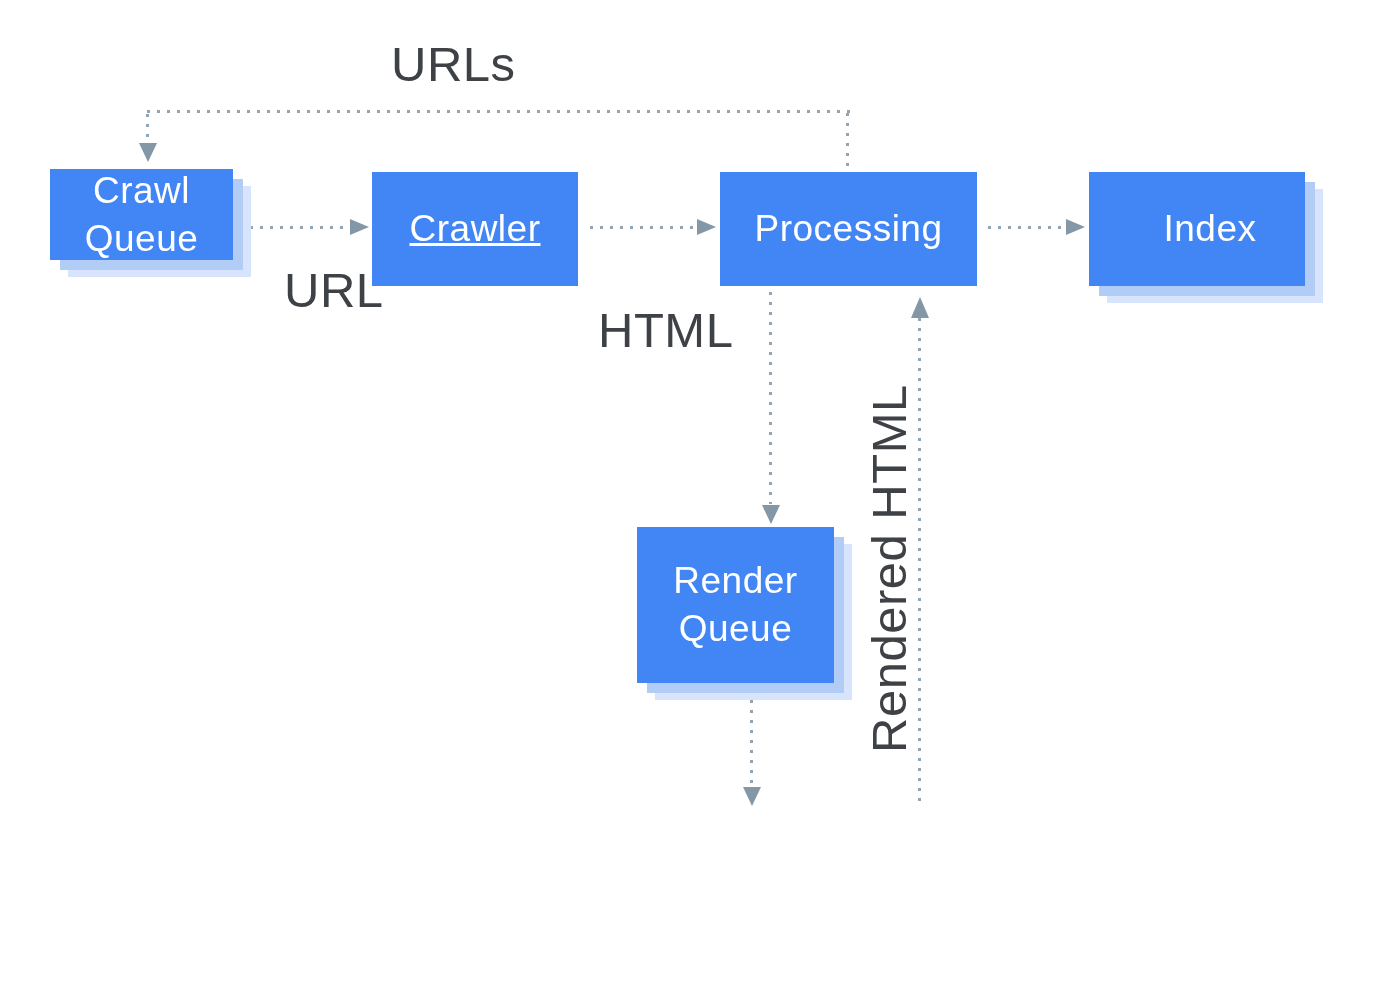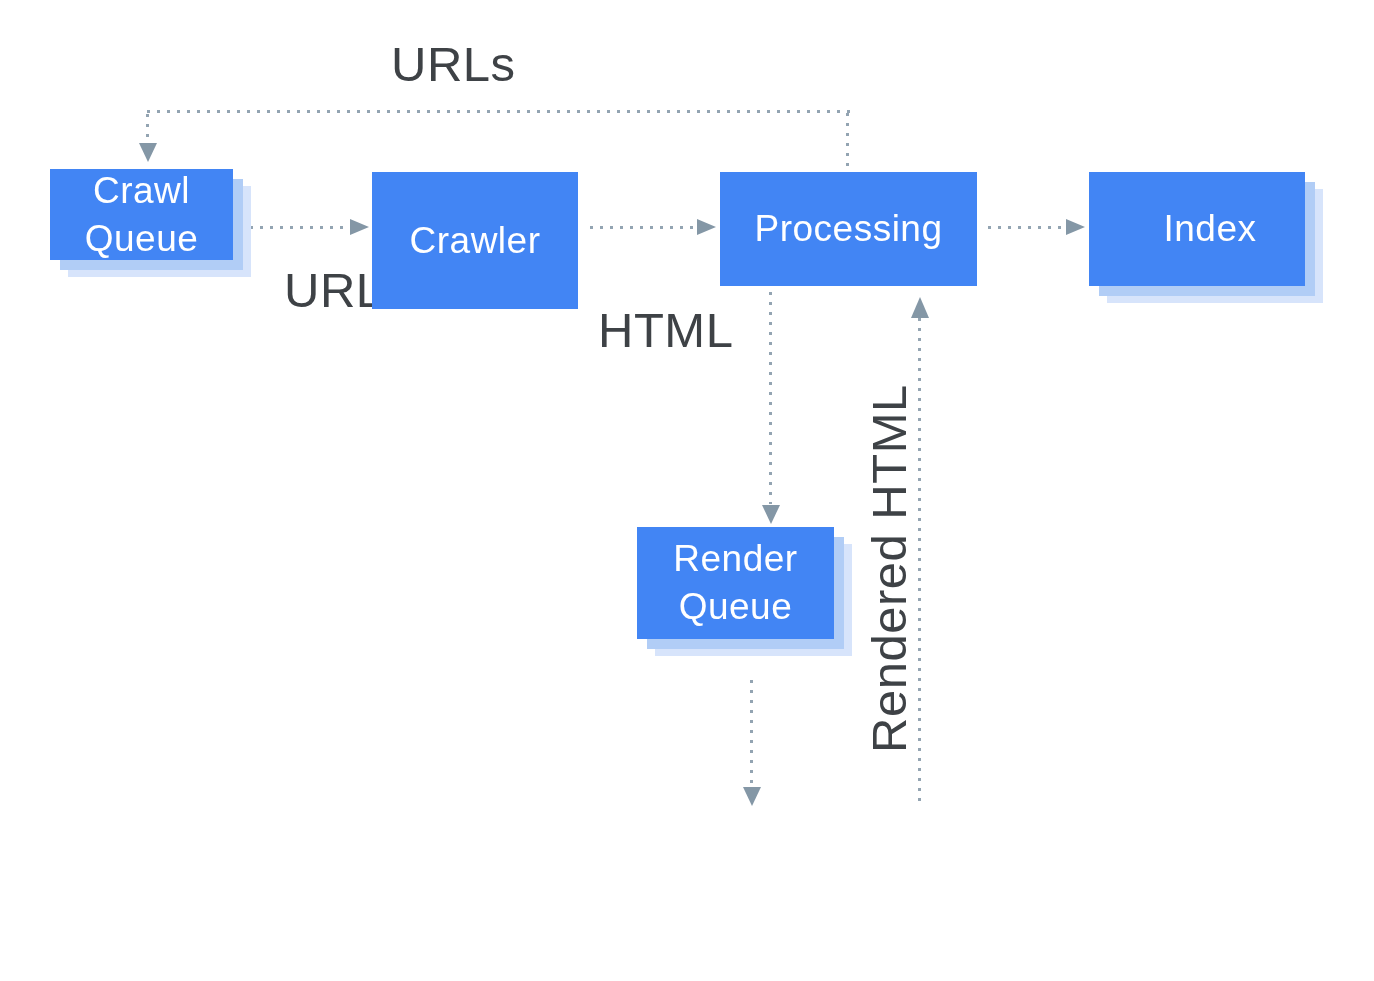--- a/index.html
+++ b/index.html
@@ -38,24 +38,24 @@
     font-size: 37px;
     line-height: 48px;
     font-weight: 500;
     white-space: pre-line;
     letter-spacing: 0.5px;
   }
   .node.shadowed {
     box-shadow: 10px 10px 0 var(--shadow1), 18px 17px 0 var(--shadow2);
   }
   .node-crawl-queue  { left: 50px;   top: 169px; width: 183px; height: 91px; }
-  .node-crawler      { left: 372px;  top: 172px; width: 206px; height: 137px; }
+  .node-crawler      { left: 372px;  top: 172px; width: 206px; height: 114px; text-decoration: underline; }
   .node-processing   { left: 720px;  top: 172px; width: 257px; height: 114px; align-items: center; }
   .node-index        { left: 1089px; top: 172px; width: 216px; height: 114px; padding-left: 26px; }
-  .node-render-queue { left: 637px;  top: 527px; width: 197px; height: 112px; }
+  .node-render-queue { left: 637px;  top: 527px; width: 197px; height: 156px; }
   .node-renderer     { left: 727px;  top: 808px; width: 238px; height: 124px; }
 
   
   .hline {
     position: absolute;
     height: 3px;
     background: repeating-linear-gradient(to right, var(--line) 0 3px, transparent 3px 10px);
   }
   .vline {
     position: absolute;

